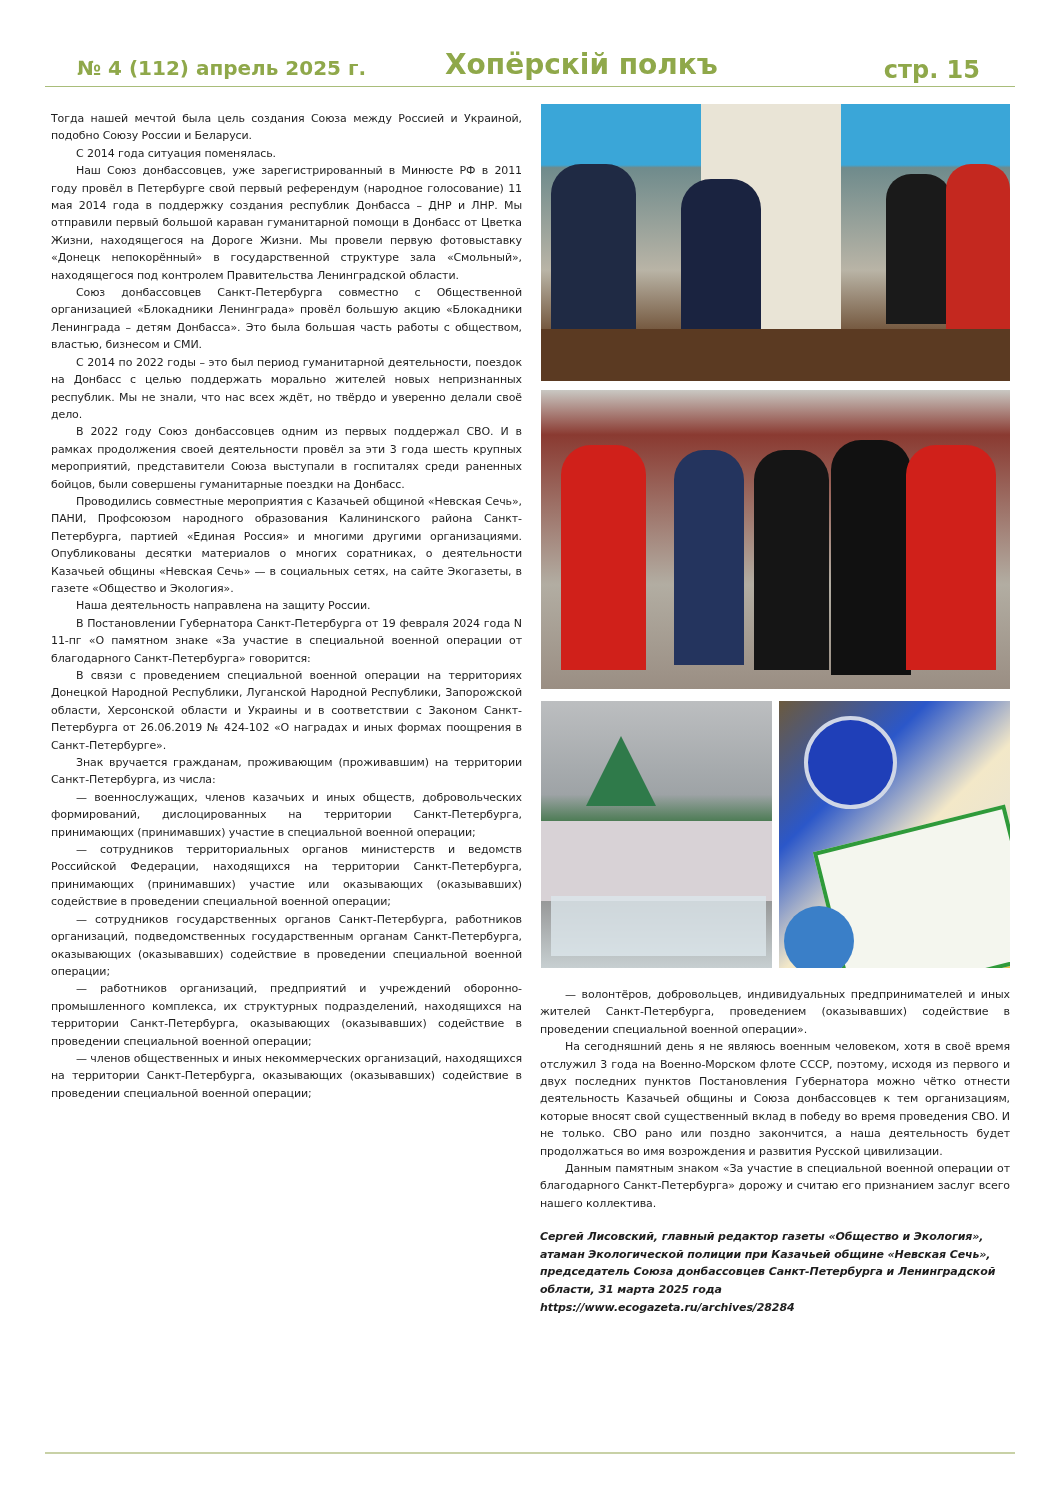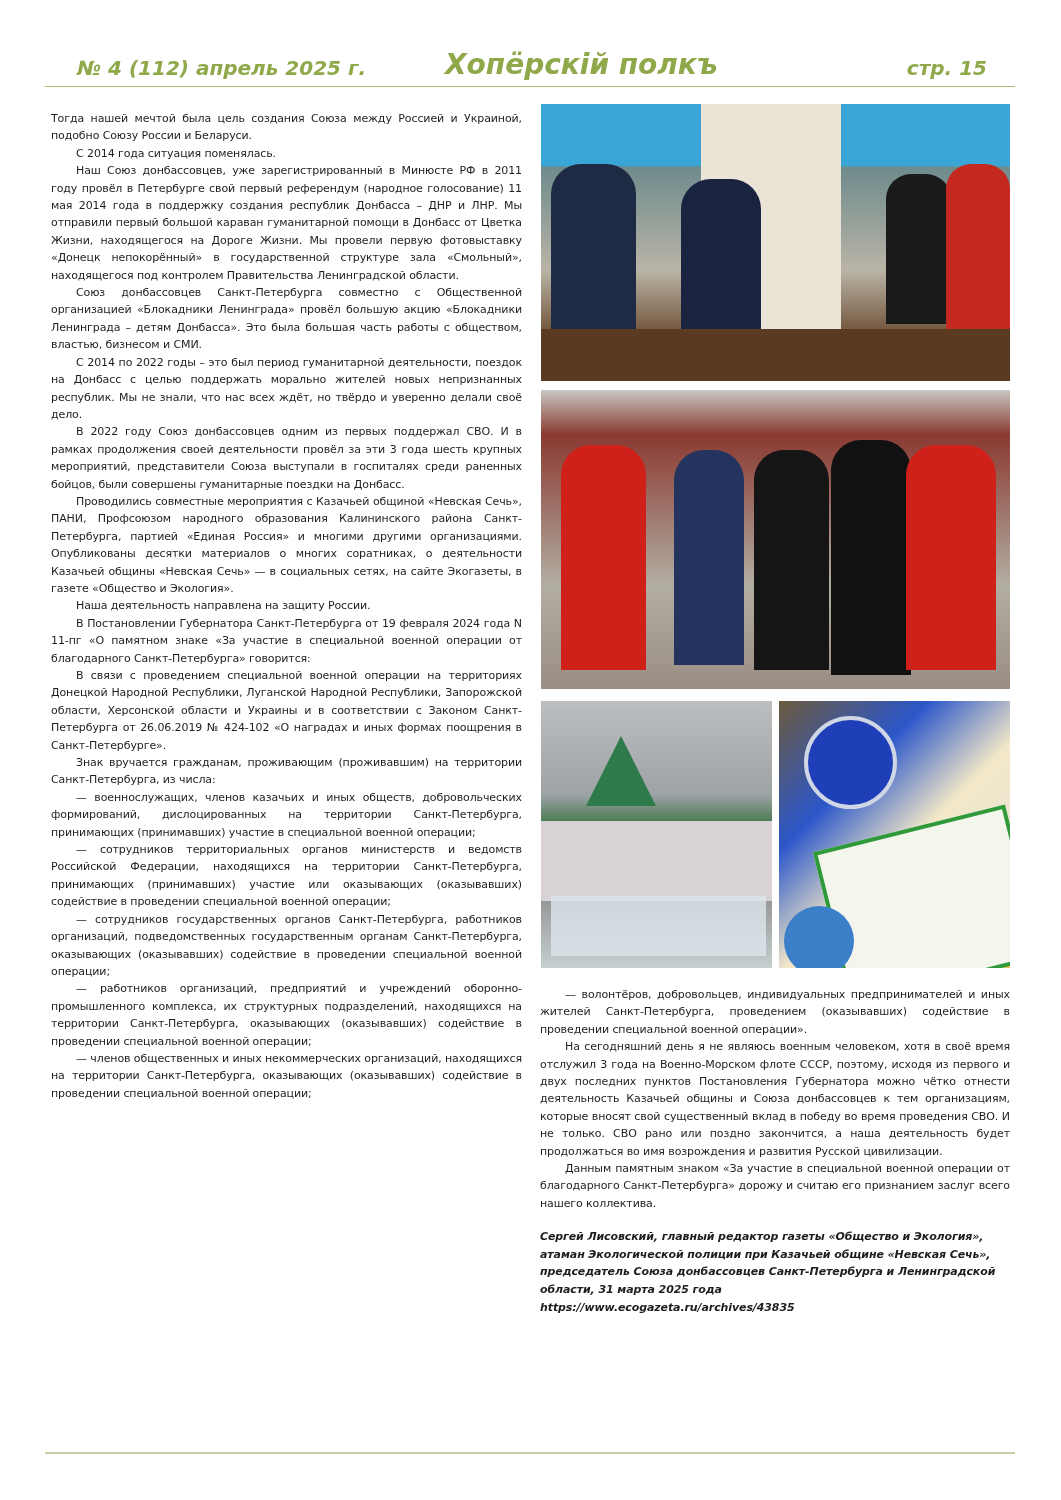--- a/index.html
+++ b/index.html
@@ -1,25 +1,25 @@
 <!DOCTYPE html>
 <html><head>
 <meta charset="utf-8">
 <style>
   html, body { margin: 0; padding: 0; background: #ffffff; }
   body { width: 1061px; height: 1500px; position: relative; overflow: hidden;
          font-family: "DejaVu Sans", sans-serif; color: #1e1e1e; }
 
   .masthead { position: absolute; left: 45px; top: 48px; width: 970px; height: 38px;
               border-bottom: 1px solid #a9bd7a; }
-  .masthead span { position: absolute; top: 4px; color: #8fa84a; font-style: italic; font-weight: bold;
+  .masthead span { position: absolute; top: 4px; color: #8fa84a; font-weight: bold;
                    font-family: "DejaVu Sans", sans-serif; }
   .issue { left: 32px; font-size: 20px; top: 8px !important; }
   .title { left: 400px; font-size: 28px; top: 0px !important; text-align: right; }
-  .page  { right: 28px; font-size: 20px; top: 8px !important; }
+  .page  { right: 35px; font-size: 24px; top: 8px !important; }
 
   .footer-rule { position: absolute; left: 45px; top: 1452px; width: 970px; height: 0;
                  border-top: 2px solid #c8d1a6; }
 
   .col { position: absolute; font-size: 11px; line-height: 17.4px; text-align: justify;
          hyphens: manual; letter-spacing: -0.1px; }
   .col p { margin: 0; text-indent: 25px; }
   .col p.noindent { text-indent: 0; }
   .left-col { left: 51px; top: 110px; width: 471px; }
   .right-col { left: 540px; top: 986px; width: 470px; }
@@ -94,16 +94,16 @@
 <div class="photo photo-4">
   <div class="shape" style="left:25px;top:15px;width:85px;height:85px;border-radius:50%;background:#1f3fb8;border:4px solid #cfd6e6;"></div>
   <div class="shape" style="left:50px;top:125px;width:190px;height:150px;background:#f4f6ee;transform:rotate(-14deg);border:4px solid #2f9a3a;"></div>
   <div class="shape" style="left:5px;top:205px;width:70px;height:70px;border-radius:50%;background:#3a7fc8;"></div>
 </div>
 
 <div class="col right-col" id="right-col">
 <p>— волонтёров, добровольцев, индивидуальных предпринимателей и иных жителей Санкт-Петербурга, проведением (оказывавших) содействие в проведении специальной военной операции».</p>
     <p>На сегодняшний день я не являюсь военным человеком, хотя в своё время отслужил 3 года на Военно-Морском флоте СССР, поэтому, исходя из первого и двух последних пунктов Постановления Губернатора можно чётко отнести деятельность Казачьей общины и Союза донбассовцев к тем организациям, которые вносят свой существенный вклад в победу во время проведения СВО. И не только. СВО рано или поздно закончится, а наша деятельность будет продолжаться во имя возрождения и развития Русской цивилизации.</p>
     <p>Данным памятным знаком «За участие в специальной военной операции от благодарного Санкт-Петербурга» дорожу и считаю его признанием заслуг всего нашего коллектива.</p>
-    <p class="signature"><span>Сергей Лисовский, главный редактор газеты «Общество и Экология», атаман Экологической полиции при Казачьей общине «Невская Сечь», председатель Союза донбассовцев Санкт-Петербурга и Ленинградской области, 31 марта 2025 года</span><br><a style="color: inherit; text-decoration: none;">https://www.ecogazeta.ru/archives/43835</a></p>
+    <p class="signature"><span>Сергей Лисовский, главный редактор газеты «Общество и Экология», атаман Экологической полиции при Казачьей общине «Невская Сечь», председатель Союза донбассовцев Санкт-Петербурга и Ленинградской области, 31 марта 2025 года</span><br><a style="color: inherit; text-decoration: none;">https://www.ecogazeta.ru/archives/28284</a></p>
   </div>
 
 <div class="footer-rule"></div>
 
 </body></html>

